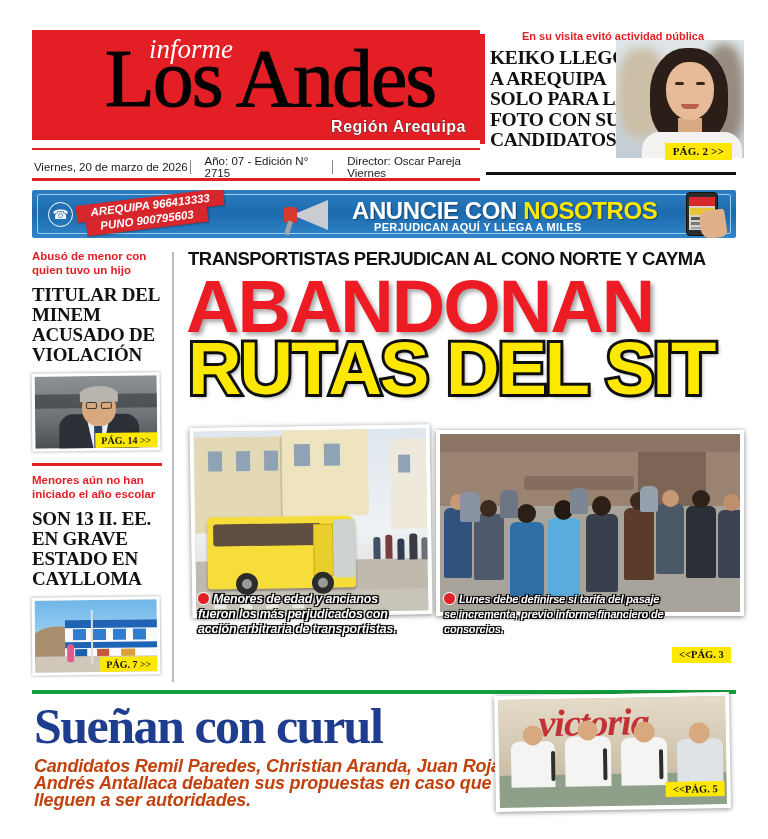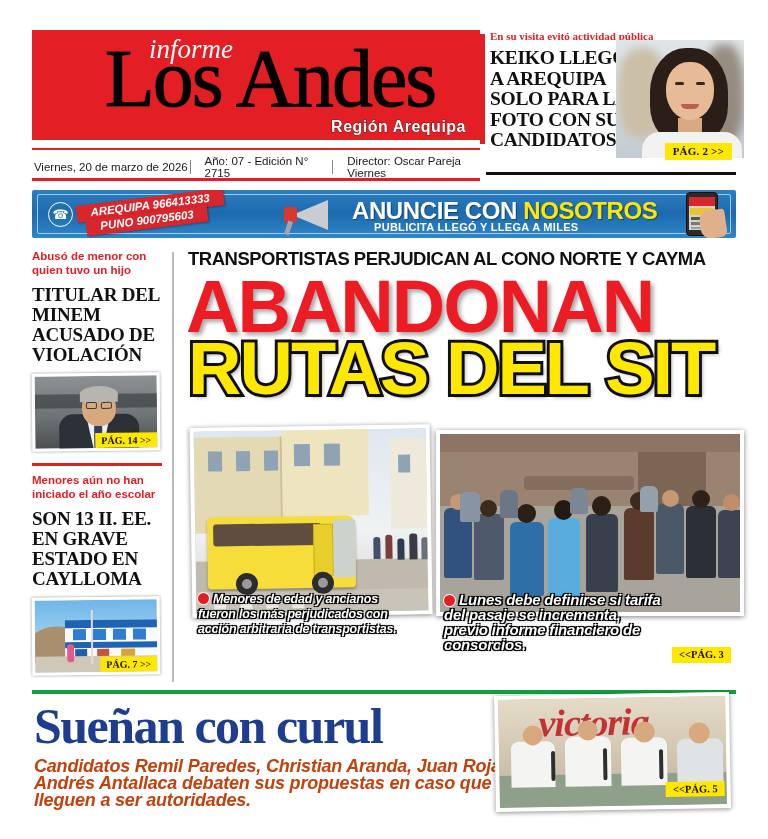--- a/index.html
+++ b/index.html
@@ -55,21 +55,22 @@
   .dateline .d2 { width:150px; }
   .dateline .d3 { }
   .rule-red-bot { position:absolute; left:32px; top:178px; width:448px; height:2.5px; background:#e31e24; }
 
   
   .keiko { position:absolute; left:486px; top:30px; width:250px; height:140px; }
   .keiko-redbar { position:absolute; left:-6px; top:4px; width:5px; height:110px; background:#e31e24; }
   .keiko-kicker {
     position:absolute; left:4px; top:0px; width:246px;
     color:#e31e24; font-size:11px; font-weight:bold;
-    font-family:Liberation Serif, serif;
+    font-family:Liberation Sans, sans-serif;
+    text-align:center;
   }
   .keiko-head {
     position:absolute; left:4px; top:18px; width:150px;
     font-family:"Liberation Serif", serif;
     font-weight:bold; font-size:19.5px; line-height:20.5px;
     color:#111; letter-spacing:-0.3px; text-transform:uppercase;
   }
   .keiko-photo {
     position:absolute; left:130px; top:10px; width:128px; height:118px;
     overflow:hidden;
@@ -278,21 +279,21 @@
   .capA {
     position:absolute; left:10px; top:166px; width:218px; z-index:6;
     font-family:"Liberation Sans", sans-serif;
     font-weight:bold; font-style:italic; font-size:12.5px; line-height:15px;
     color:#fff; letter-spacing:-0.2px;
     text-shadow: -1.4px -1.4px 0 #000, 1.4px -1.4px 0 #000, -1.4px 1.4px 0 #000, 1.4px 1.4px 0 #000, 0 0 3px #000;
   }
   .capB {
     position:absolute; left:256px; top:166px; width:222px; z-index:6;
     font-family:"Liberation Sans", sans-serif;
-    font-weight:bold; font-style:italic; font-size:15px; line-height:15px;
+    font-weight:bold; font-style:italic; font-size:11px; line-height:15px;
     color:#fff; letter-spacing:-0.2px;
     text-shadow: -1.4px -1.4px 0 #000, 1.4px -1.4px 0 #000, -1.4px 1.4px 0 #000, 1.4px 1.4px 0 #000, 0 0 3px #000;
   }
   .bullet-dot {
     display:inline-block; width:11px; height:11px; border-radius:50%;
     background:#e31e24; vertical-align:-1px; margin-right:4px;
     box-shadow:0 0 0 1px #fff;
   }
   .pag3 {
     position:absolute; left:484px; top:221px; z-index:7;
@@ -388,21 +389,21 @@
     <div class="ad-border"></div>
     <div class="ad-phonecircle">☎</div>
     <div class="ad-ribbon r1">AREQUIPA 966413333</div>
     <div class="ad-ribbon r2">PUNO 900795603</div>
     <div class="ad-mega">
       <div class="mega-cone"></div>
         <div class="mega-cap"></div>
         <div class="mega-handle"></div>
     </div>
     <div class="ad-main"><span>ANUNCIE CON </span><span class="hl">NOSOTROS</span></div>
-    <div class="ad-sub">PUBLICITA LLEGÓ Y LLEGA A MILES</div>
+    <div class="ad-sub">PERJUDICAN AQUÍ Y LLEGA A MILES</div>
     <div class="ad-phone">
       <div class="ad-phone-screen">
         <div class="aps-red"></div>
           <div class="aps-y"></div>
         <div class="aps-l1"></div>
           <div class="aps-l2"></div>
           <div class="aps-img"></div>
       </div>
     </div>
     <div class="ad-hand"></div>

